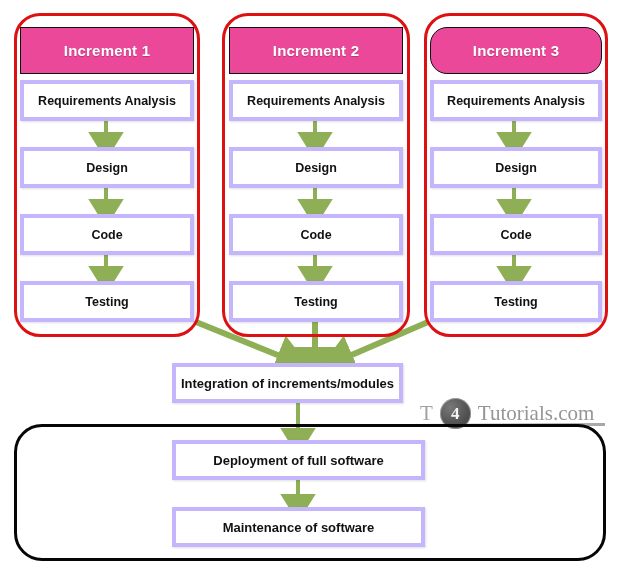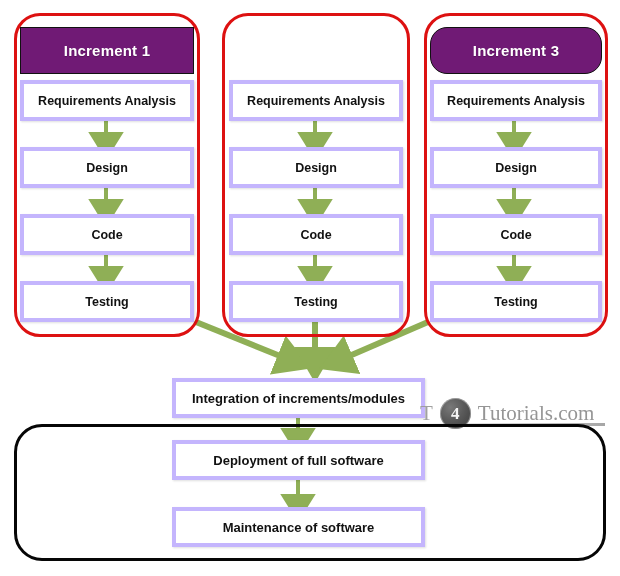--- a/index.html
+++ b/index.html
@@ -23,21 +23,21 @@
     position: absolute;
     border: 3px solid #DD1111;
     border-radius: 26px;
     background: transparent;
     box-sizing: border-box;
   }
 
   
   .increment-header {
     position: absolute;
-    background: #701a75;
+    background: #ec4899;
     border: 1.5px solid #111111;
     box-sizing: border-box;
     display: flex;
     align-items: center;
     justify-content: center;
     color: #ffffff;
     font-size: 15px;
     font-weight: bold;
     letter-spacing: .2px;
     text-shadow: 0 1px 1px rgba(0,0,0,.25);
@@ -160,20 +160,21 @@
   <div class="process-box" style="left:20px; top:80px; width:174px; height:41px;">Requirements Analysis</div>
 
   <div class="process-box" style="left:20px; top:147px; width:174px; height:41px;">Design</div>
 
   <div class="process-box" style="left:20px; top:214px; width:174px; height:41px;">Code</div>
 
   <div class="process-box" style="left:20px; top:281px; width:174px; height:41px;">Testing</div>
 
   <div class="increment-container" style="left:222px; top:13px; width:188px; height:324px;"></div>
 
+  <div class="increment-header" style="left:229px; top:27px; width:174px; height:47px;">Increment 2</div>
 
   <div class="process-box" style="left:229px; top:80px; width:174px; height:41px;">Requirements Analysis</div>
 
   <div class="process-box" style="left:229px; top:147px; width:174px; height:41px;">Design</div>
 
   <div class="process-box" style="left:229px; top:214px; width:174px; height:41px;">Code</div>
 
   <div class="process-box" style="left:229px; top:281px; width:174px; height:41px;">Testing</div>
 
   <div class="increment-container" style="left:424px; top:13px; width:184px; height:324px;"></div>
@@ -181,21 +182,21 @@
   <div class="increment-header" style="left:430px; top:27px; width:172px; height:47px;border-radius:17px;">Increment 3</div>
 
   <div class="process-box" style="left:430px; top:80px; width:172px; height:41px;">Requirements Analysis</div>
 
   <div class="process-box" style="left:430px; top:147px; width:172px; height:41px;">Design</div>
 
   <div class="process-box" style="left:430px; top:214px; width:172px; height:41px;">Code</div>
 
   <div class="process-box" style="left:430px; top:281px; width:172px; height:41px;">Testing</div>
 
-  <div class="process-box wide" style="left:172px; top:378px; width:253px; height:40px;">Integration of increments/modules</div>
+  <div class="process-box wide" style="left:172px; top:363px; width:231px; height:40px;">Integration of increments/modules</div>
 
   <div id="wm-rule" style="left:412px; top:423px; width:193px;"></div>
 
   <div id="watermark" style="left:420px; top:398px;">
     <span class="wm-t">T</span>
     <span class="wm-badge">4</span>
     <span class="wm-text">Tutorials.com</span>
   </div>
 
   <div class="final-container" style="left:14px; top:424px; width:592px; height:137px;"></div>

